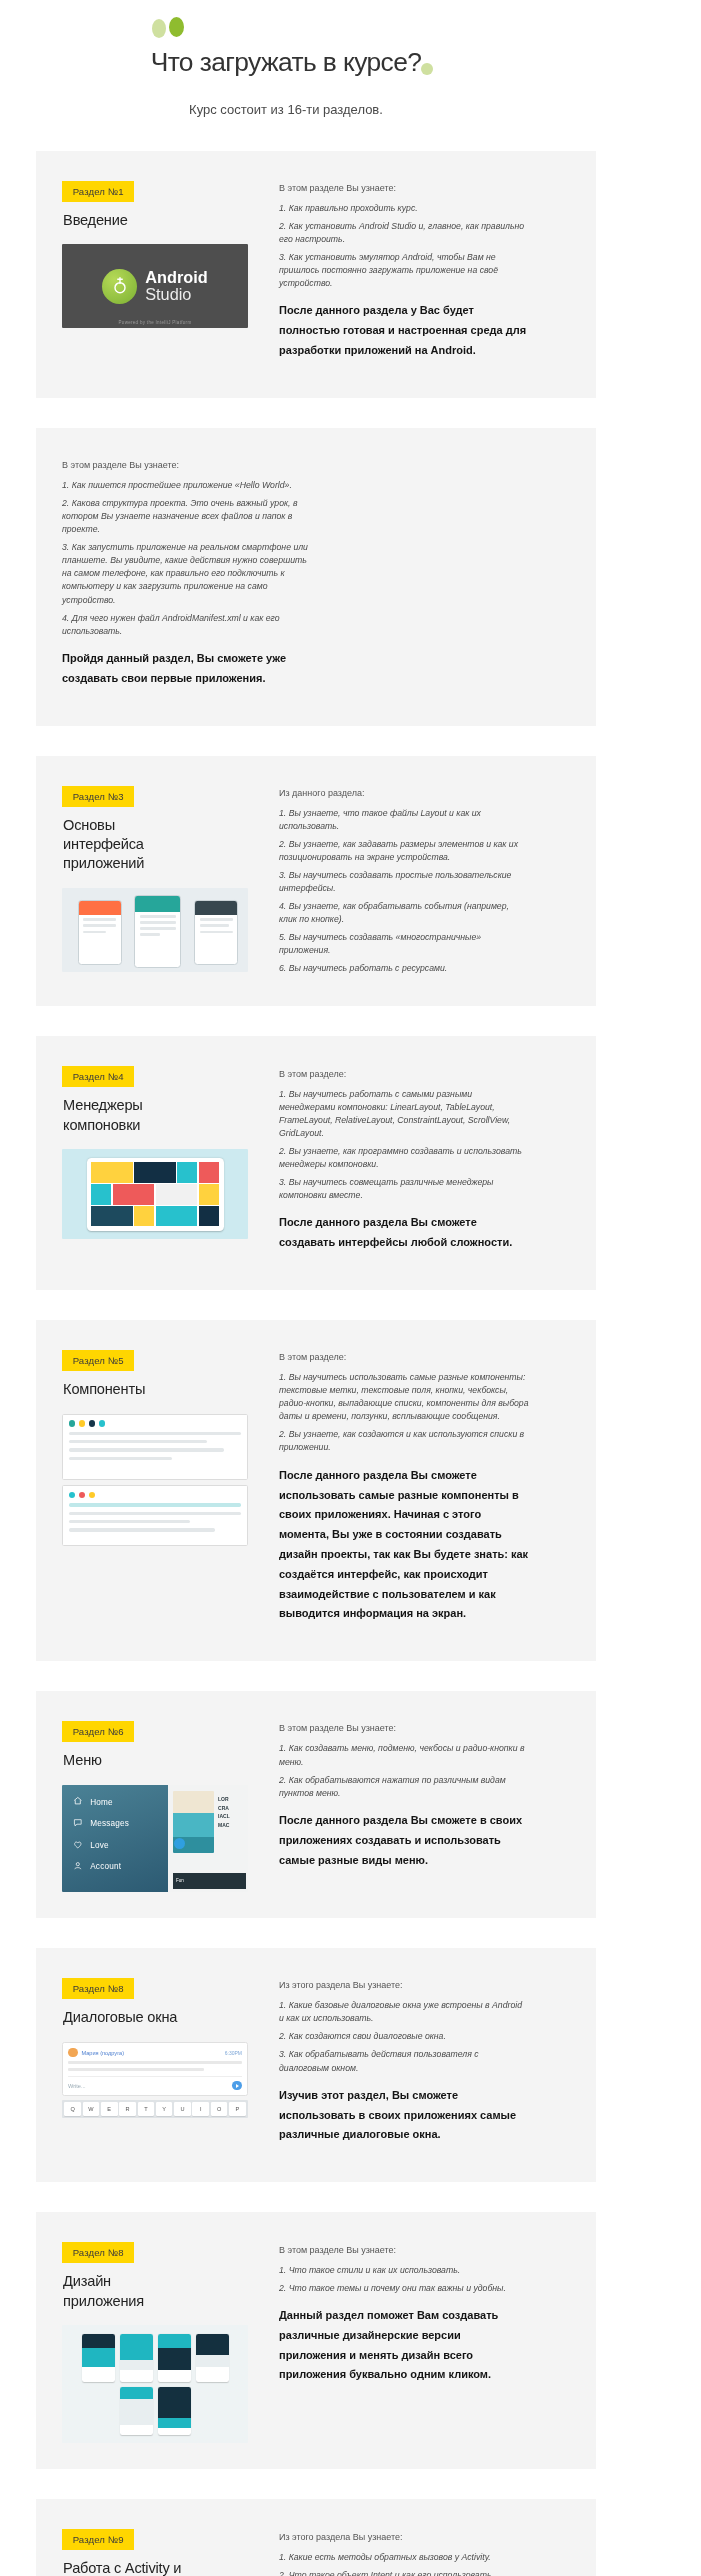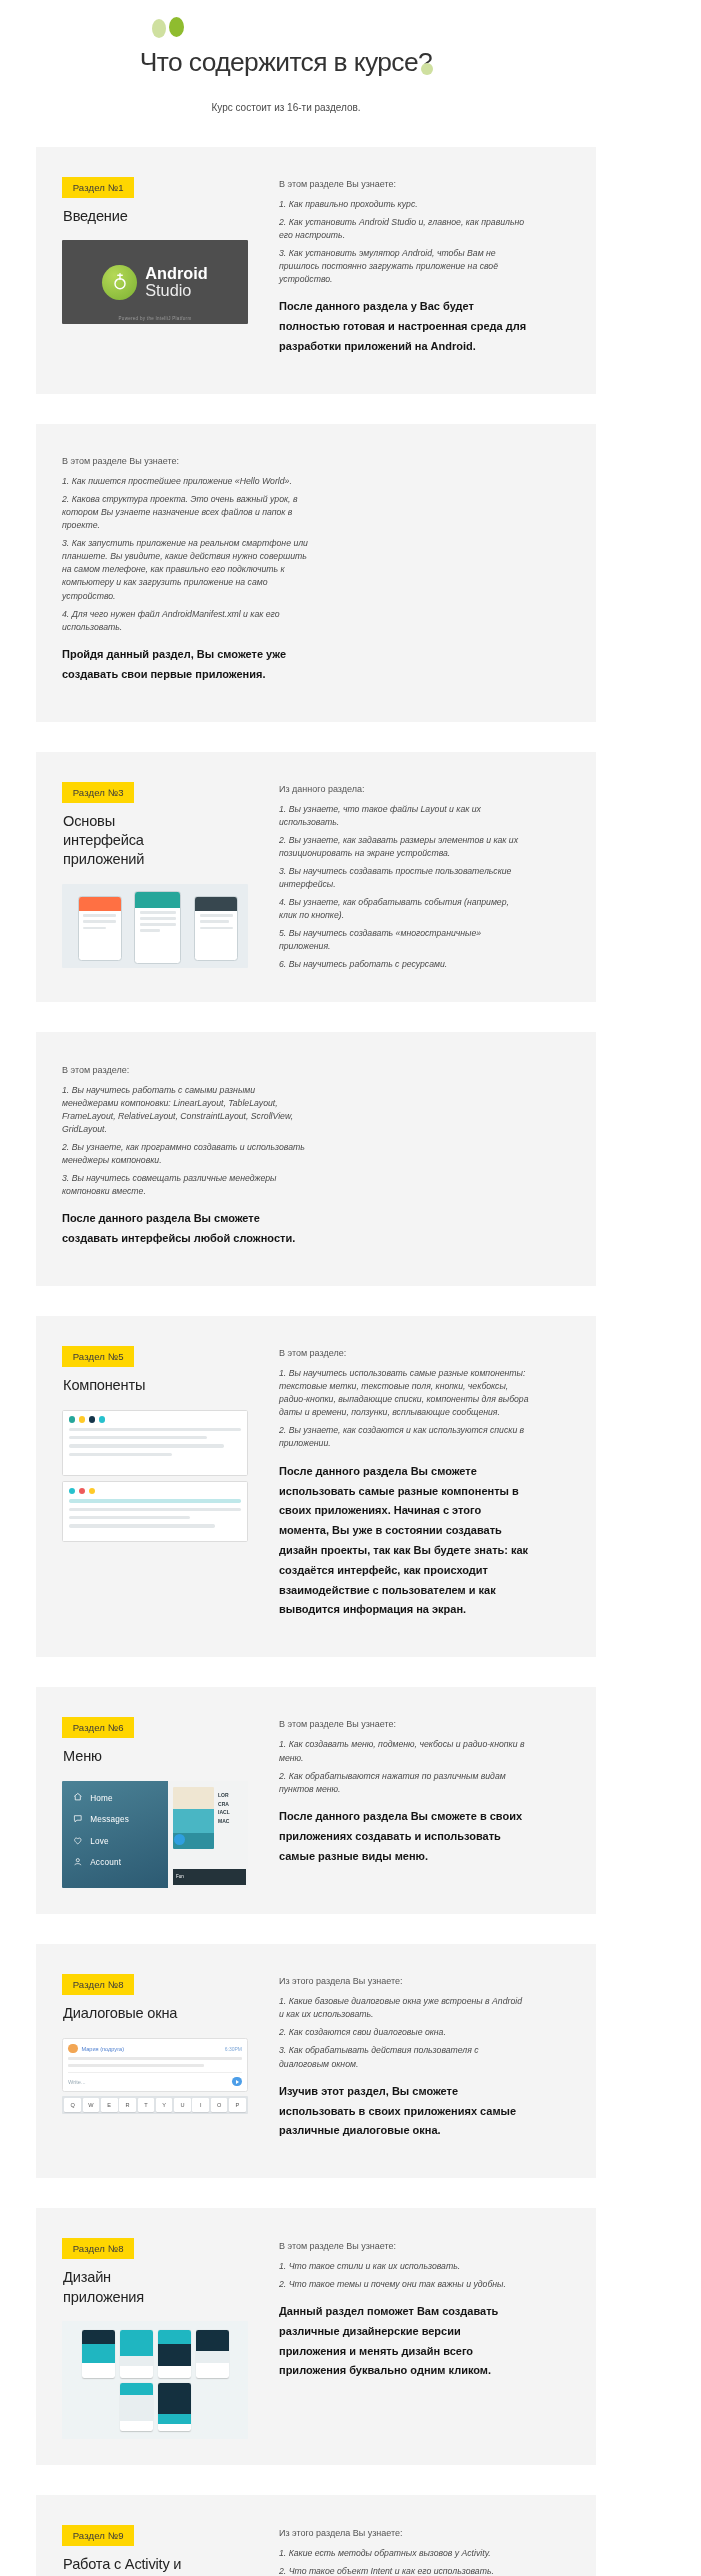--- a/index.html
+++ b/index.html
@@ -7,21 +7,21 @@
     width:702px;height:2576px;overflow:hidden;background:#ffffff;
     font-family:"Liberation Sans", sans-serif;position:relative;color:#222;
   }
   
   .header{position:relative;width:572px;padding-top:47px;text-align:center;}
   .dot{position:absolute;border-radius:50%;}
   .dot-1{left:152px;top:18.6px;width:14px;height:19px;background:#cfe0a0;}
   .dot-2{left:169px;top:17.4px;width:15px;height:20px;background:#8fbc2f;}
   .dot-3{left:421px;top:63px;width:11.8px;height:11.8px;background:#cfe0a0;}
   .page-title{font-size:26.4px;font-weight:400;color:#333;margin:0;letter-spacing:-0.6px;}
-  .page-subtitle{font-size:10px;color:#4a4a4a;margin-top:23.6px;}
+  .page-subtitle{font-size:13px;color:#4a4a4a;margin-top:23.6px;}
   
   .cards{margin-top:34px;}
   .card{
     width:560px;margin:0 0 30px 36px;background:#f4f4f4;
     padding:30px 0 26px 26px;box-sizing:border-box;display:flex;
   }
   .card-left{width:217px;flex:0 0 217px;}
   .card-right{width:250px;flex:0 0 250px;padding-top:2.3px;}
   .badge{
     display:inline-block;background:#ffd600;color:#3a3a3a;
@@ -85,21 +85,21 @@
   .dph{width:33px;height:48px;background:#fff;border-radius:2.3px;overflow:hidden;box-shadow:0 0.6px 1.1px rgba(0,0,0,.18);}
   .dph > div{width:100%;}
 </style>
 </head>
 <body>
 
 <div class="header">
   <span class="dot dot-1"></span>
   <span class="dot dot-2"></span>
   <span class="dot dot-3"></span>
-  <h1 class="page-title">Что содержится в курсе?</h1>
+  <h1 class="page-title">Что загружать в курсе?</h1>
   <div class="page-subtitle">Курс состоит из 16-ти разделов.</div>
 </div>
 
 <div class="cards">
 
   <div class="card">
     <div class="card-left">
       <span class="badge">Раздел №1</span>
       <div class="sec-title">Введение</div>
       <div class="img img--as">
@@ -170,20 +170,42 @@
       <p class="item">1. Вы узнаете, что такое файлы Layout и как их использовать.</p>
       <p class="item">2. Вы узнаете, как задавать размеры элементов и как их позиционировать на экране устройства.</p>
       <p class="item">3. Вы научитесь создавать простые пользовательские интерфейсы.</p>
       <p class="item">4. Вы узнаете, как обрабатывать события (например, клик по кнопке).</p>
       <p class="item">5. Вы научитесь создавать «многостраничные» приложения.</p>
       <p class="item">6. Вы научитесь работать с ресурсами.</p>
     </div>
   </div>
 
   <div class="card">
+    <div class="card-left">
+      <span class="badge">Раздел №4</span>
+      <div class="sec-title">Менеджеры компоновки</div>
+      <div class="img img--lay">
+        <div class="tablet">
+          <div class="mosaic">
+            <div style="grid-column:span 2;background:#ffd23e;"></div>
+            <div style="grid-column:span 2;background:#122f44;"></div>
+            <div style="background:#27c1cd;"></div>
+            <div style="background:#ee5a5a;"></div>
+            <div style="background:#27c1cd;"></div>
+            <div style="grid-column:span 2;background:#ee5a5a;"></div>
+            <div style="grid-column:span 2;background:#f1f1f1;"></div>
+            <div style="background:#ffd23e;"></div>
+            <div style="grid-column:span 2;background:#1d4a5e;"></div>
+            <div style="background:#ffd23e;"></div>
+            <div style="grid-column:span 2;background:#27c1cd;"></div>
+            <div style="background:#122f44;"></div>
+          </div>
+        </div>
+      </div>
+    </div>
     <div class="card-right">
       <p class="intro">В этом разделе:</p>
       <p class="item">1. Вы научитесь работать с самыми разными менеджерами компоновки: LinearLayout, TableLayout, FrameLayout, RelativeLayout, ConstraintLayout, ScrollView, GridLayout.</p>
       <p class="item">2. Вы узнаете, как программно создавать и использовать менеджеры компоновки.</p>
       <p class="item">3. Вы научитесь совмещать различные менеджеры компоновки вместе.</p>
       <p class="summary">После данного раздела Вы сможете создавать интерфейсы любой сложности.</p>
     </div>
   </div>
 
   <div class="card">

